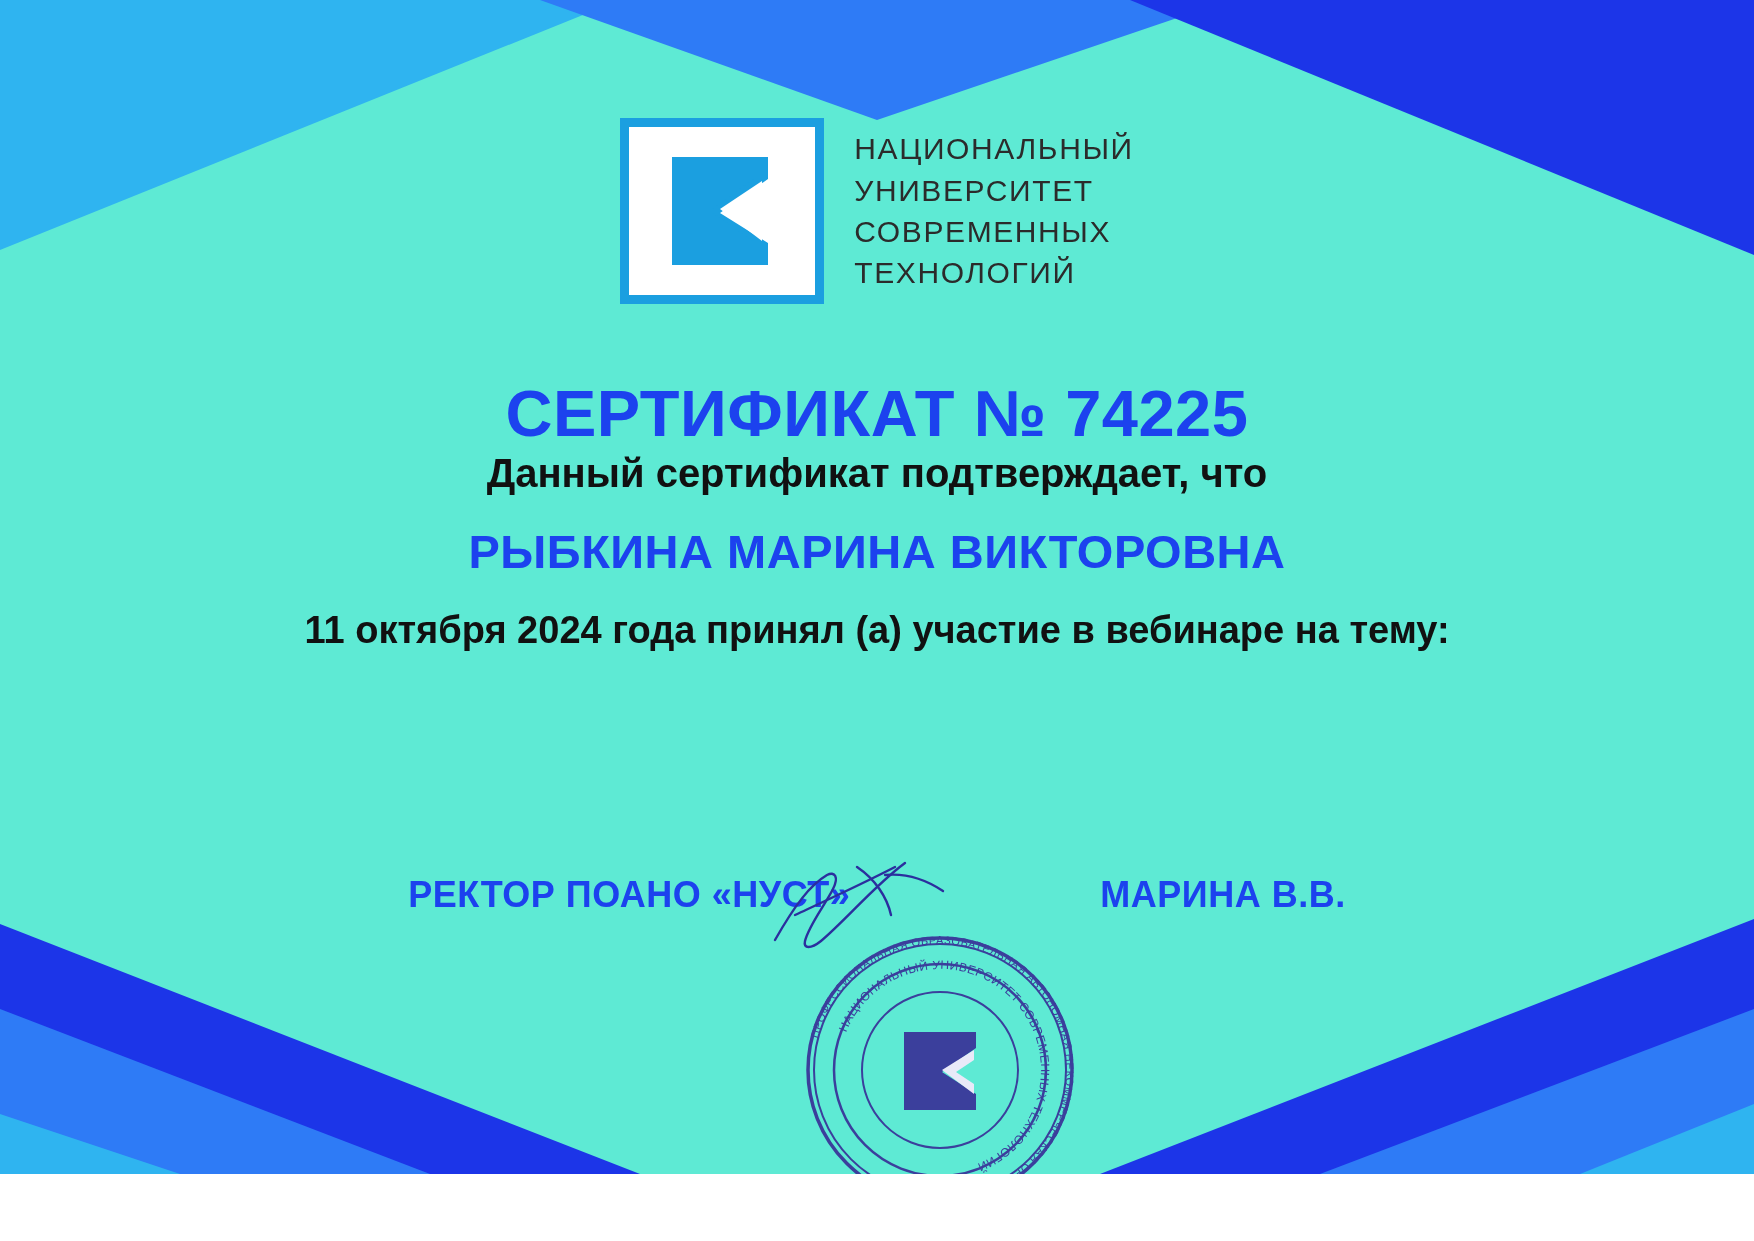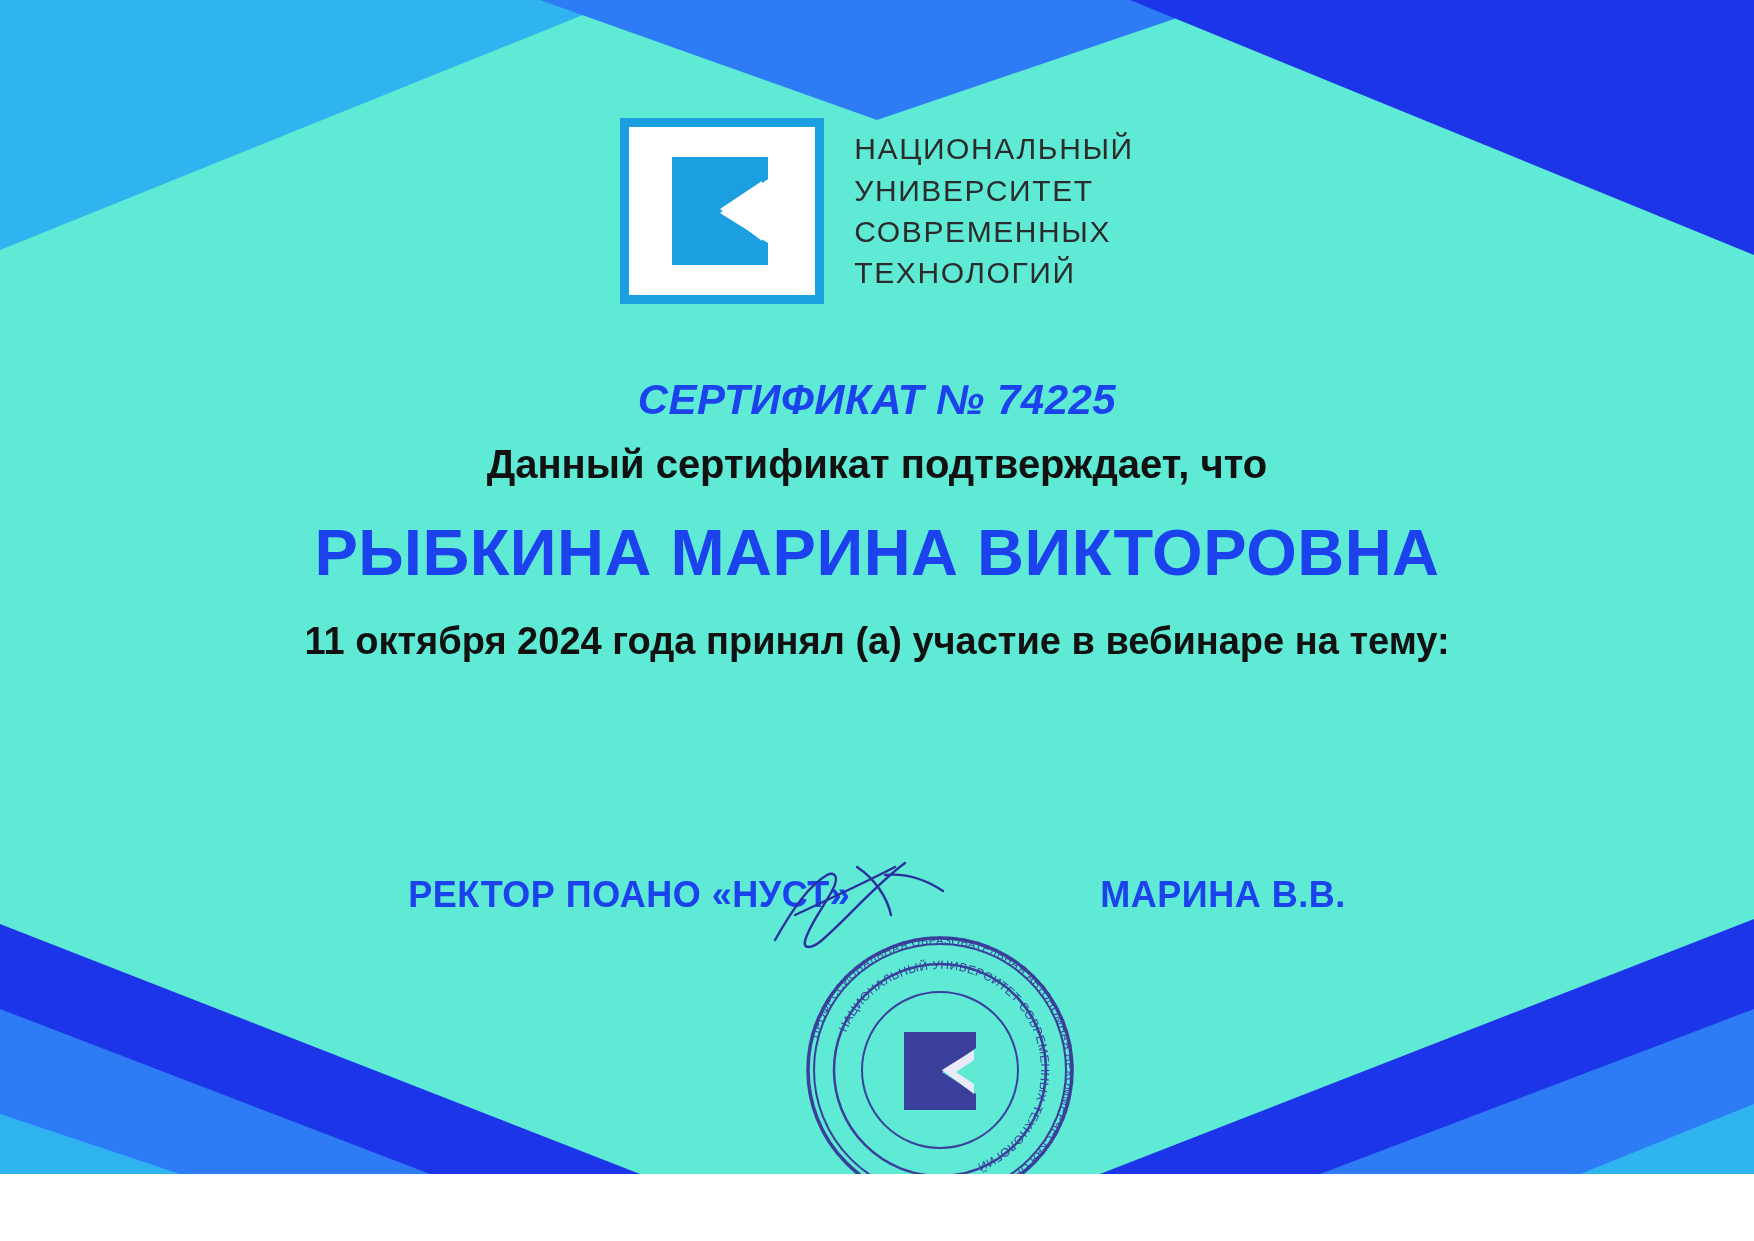--- a/index.html
+++ b/index.html
@@ -68,39 +68,37 @@
     letter-spacing: 1.6px;
     line-height: 1.38;
     color: #2b2b2b;
     font-weight: 400;
     text-transform: uppercase;
     white-space: pre-line;
   }
 
   .title {
     margin-top: 72px;
-    font-size: 42px;
+    font-size: 65px;
     font-weight: bold;
     color: #1c42ee;
     letter-spacing: 0.5px;
     text-align: center;
-    font-style: italic;
   }
 
   .subtitle {
-    margin-top: 18px;
     font-size: 40px;
     font-weight: bold;
     color: #111111;
     text-align: center;
   }
 
   .recipient {
     margin-top: 28px;
-    font-size: 65px;
+    font-size: 47px;
     font-weight: bold;
     color: #1c42ee;
     text-align: center;
     letter-spacing: 0.5px;
   }
 
   .event-line {
     margin-top: 30px;
     font-size: 38px;
     font-weight: bold;

